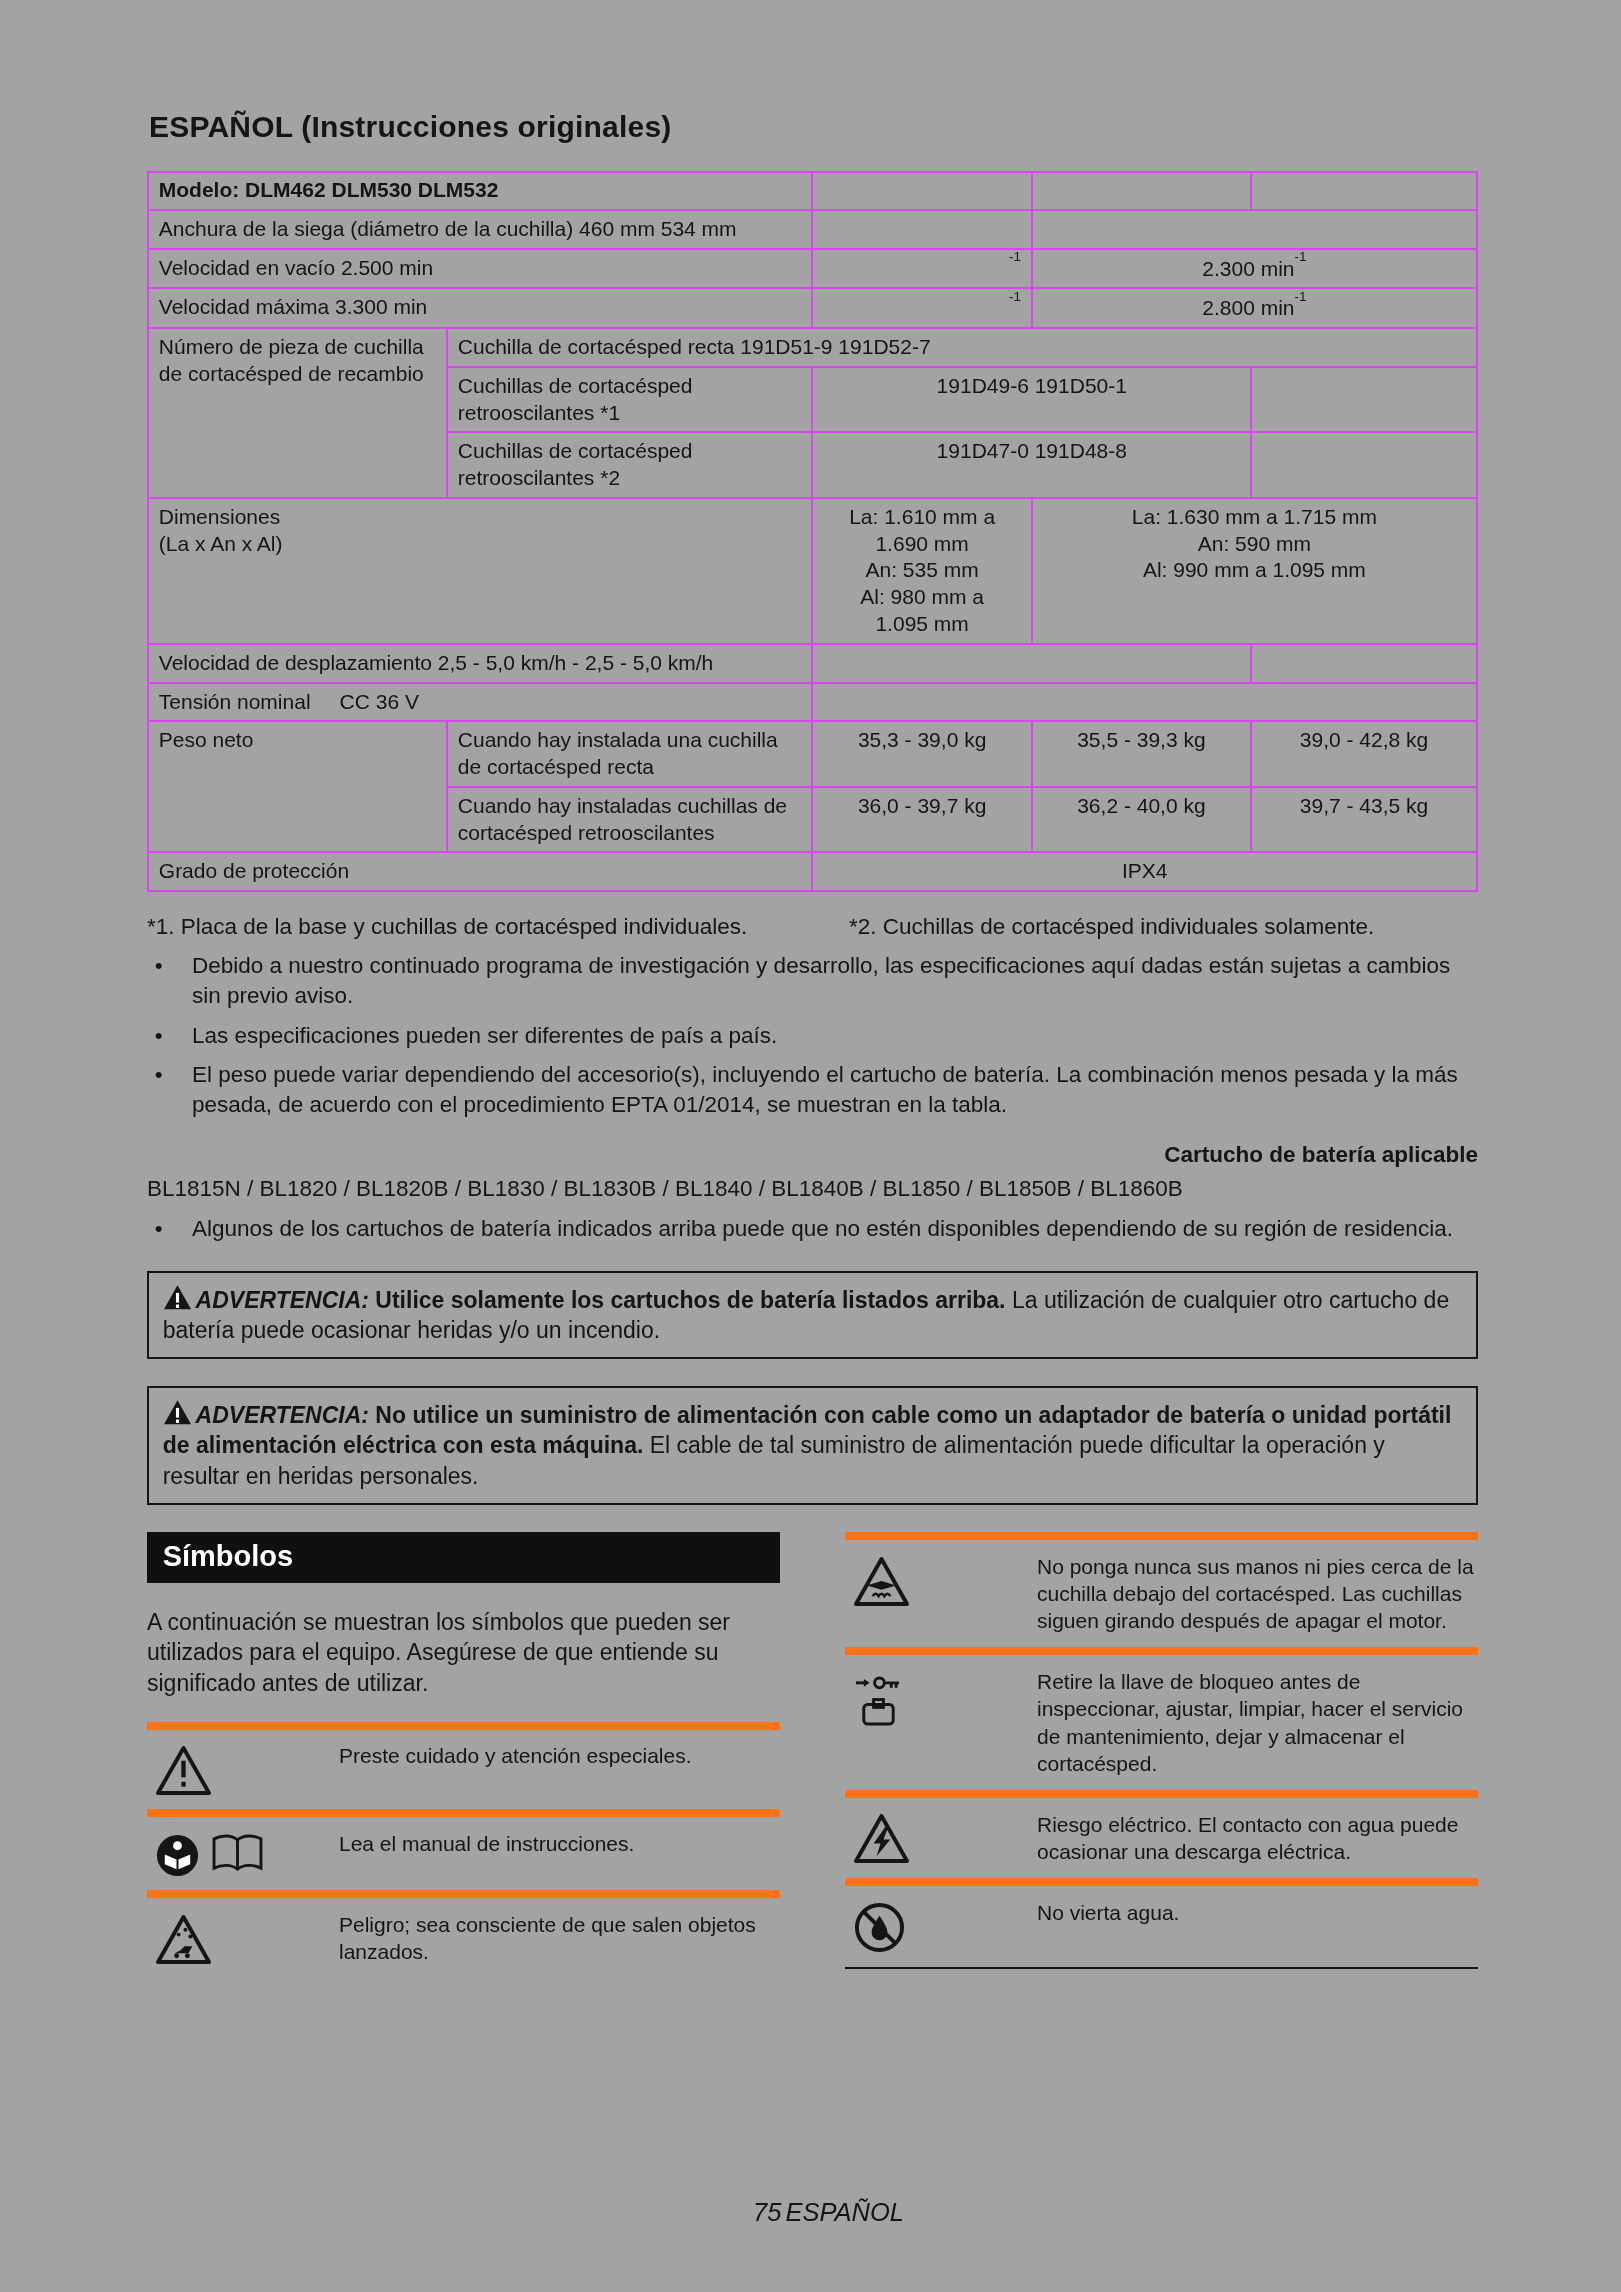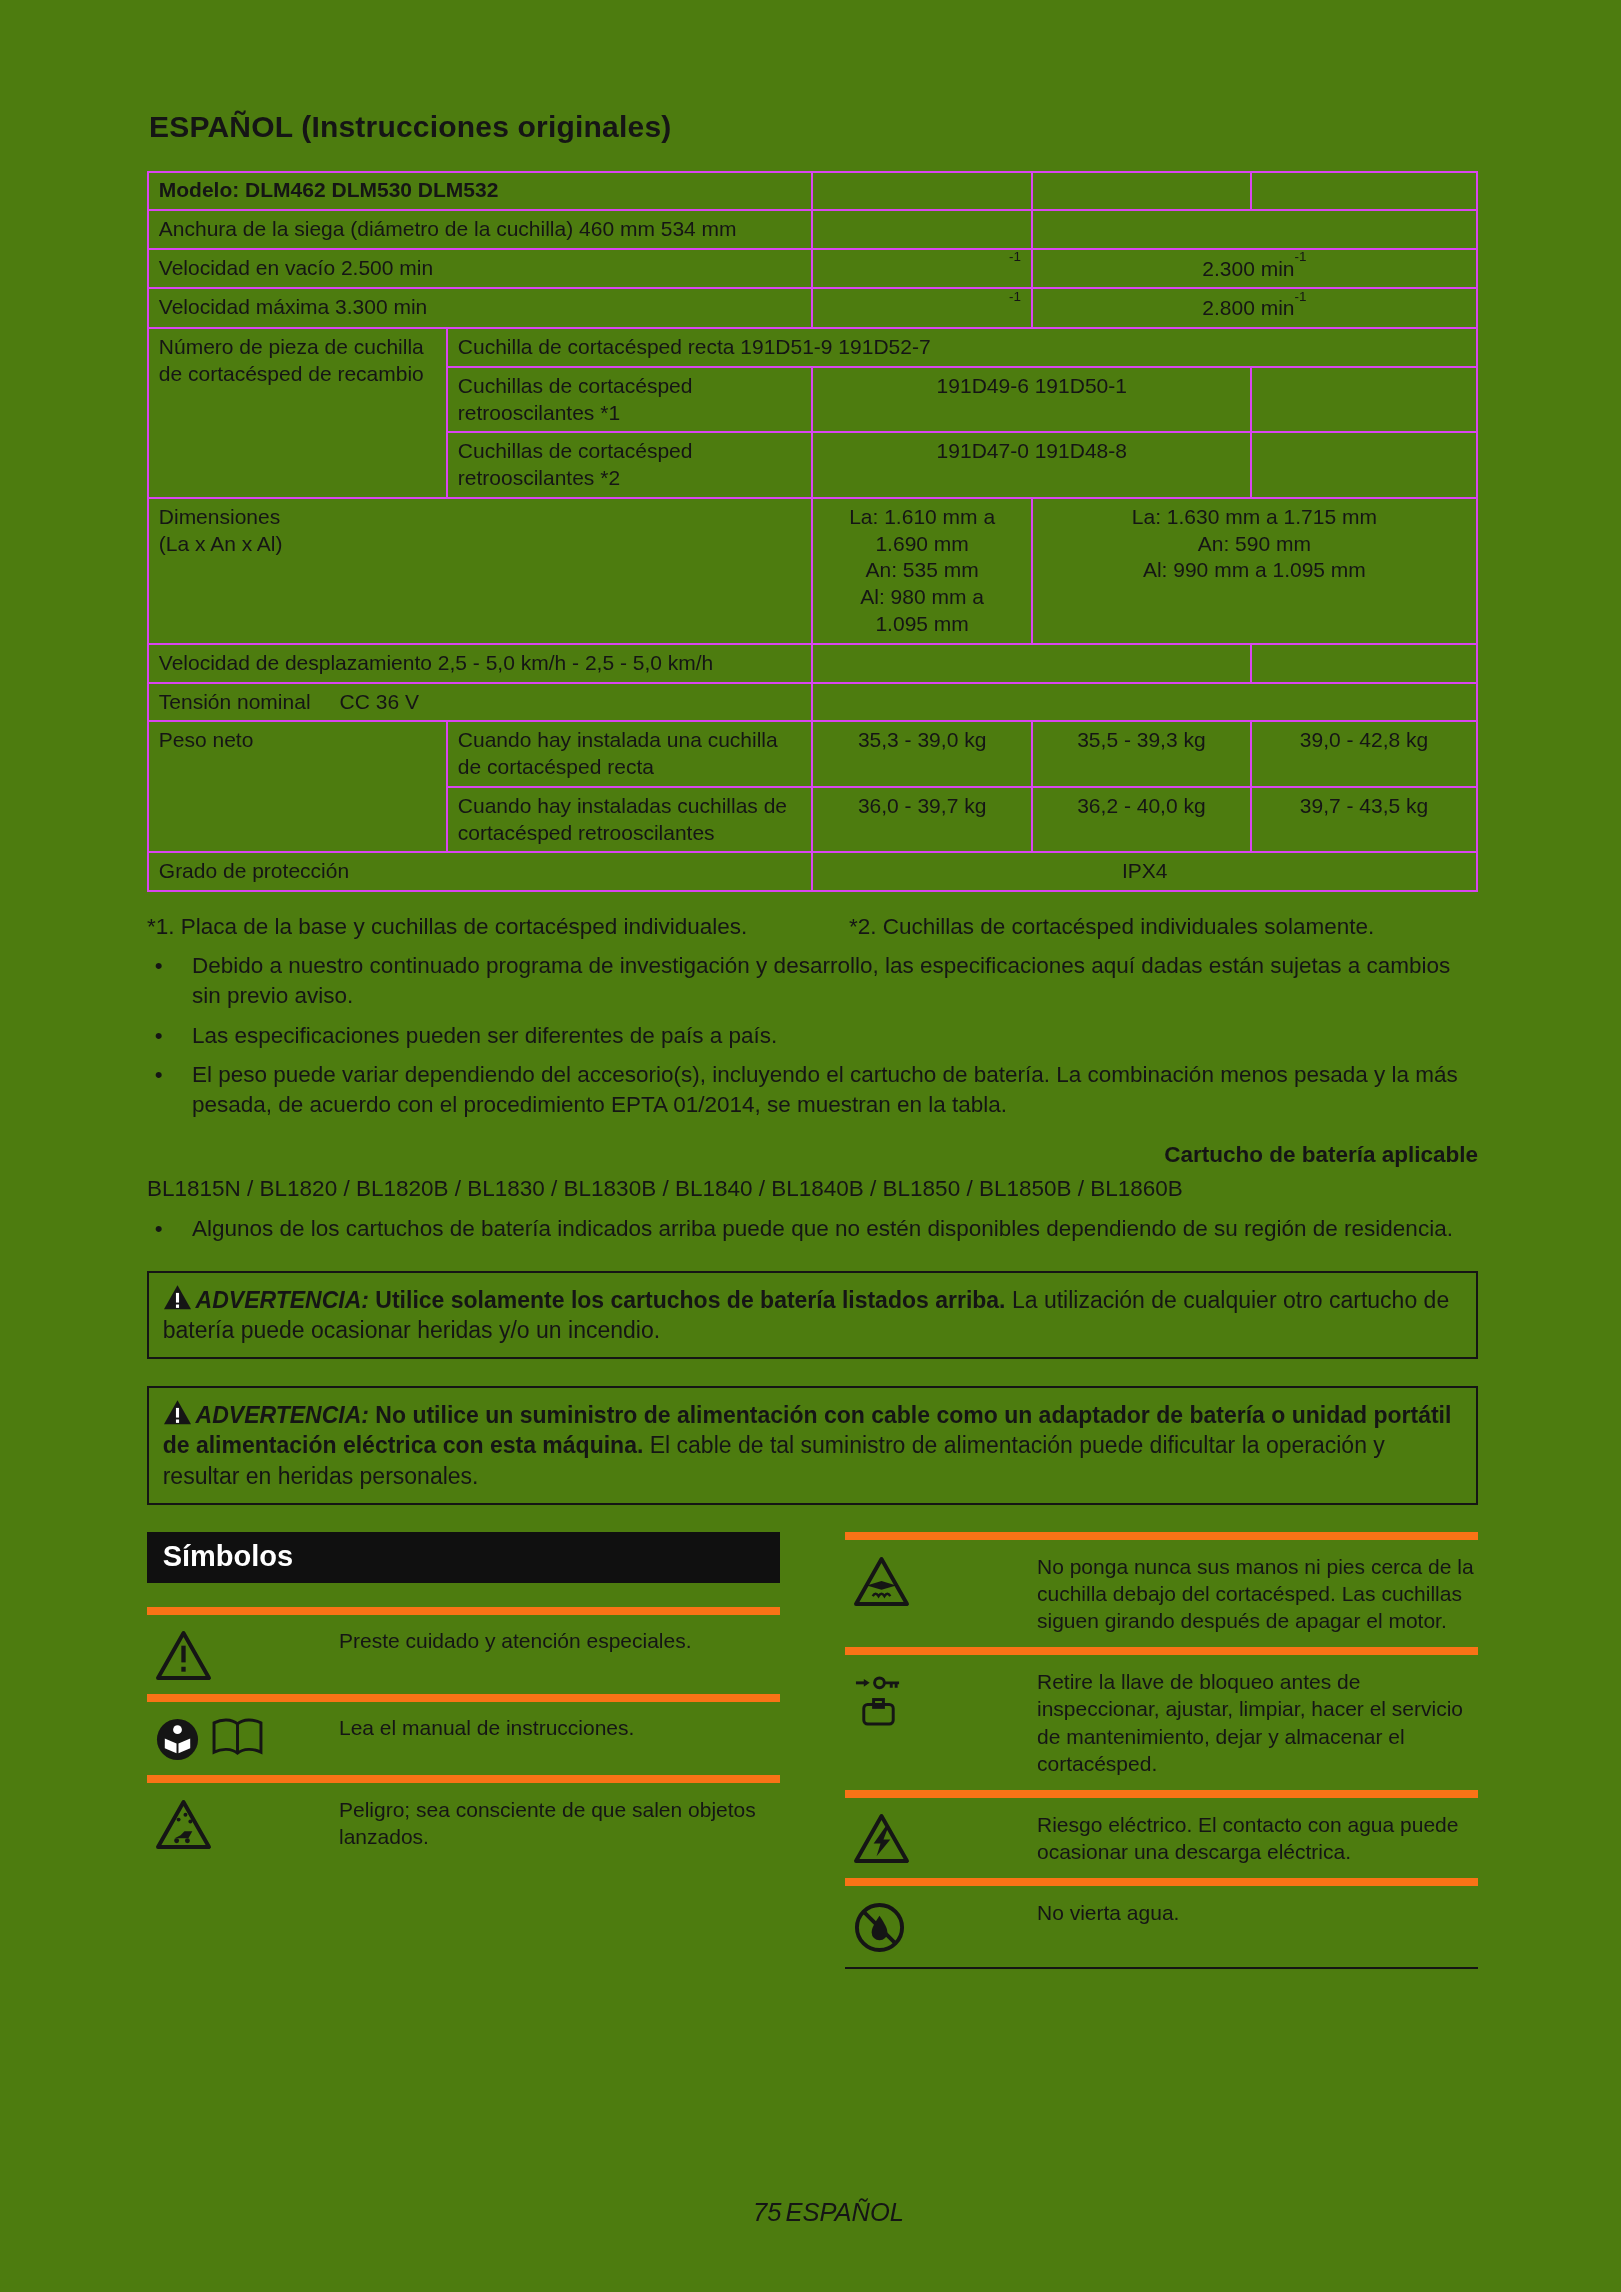--- a/index.html
+++ b/index.html
@@ -1,17 +1,17 @@
 <!DOCTYPE html>
 <html><head>
 <meta charset="utf-8">
 <style>
   html,body{margin:0;padding:0;background:#ffffff;}
   .page{
-    width:1621px;height:2293px;background:#4d7c0f;position:relative;
+    width:1621px;height:2293px;background:#a3a3a3;position:relative;
     font-family:"Liberation Sans","DejaVu Sans",sans-serif;color:#151515;
     box-sizing:border-box;padding:0 143px 0 147px;overflow:hidden;
   }
   .doc-header{margin:110px 0 0 2px;font-size:30px;font-weight:bold;letter-spacing:0.2px;}
   .banner{
     margin-top:71px;background:#101010;color:#fff;
     font-size:45px;font-weight:bold;letter-spacing:0.5px;
     padding:10.8px 17.6px 12.7px;line-height:1.1;
   }
   table.spec{width:100%;border-collapse:collapse;margin-top:26.5px;font-size:21px;line-height:1.28;}
@@ -213,20 +213,21 @@
     <span class="warn-bold">No utilice un suministro de alimentación con cable como un adaptador de batería o unidad portátil de alimentación eléctrica con esta máquina.</span>
     <span>El cable de tal suministro de alimentación puede dificultar la operación y resultar en heridas personales.</span>
   </div>
 
   <div class="sym-section">
 
     <div class="sym-col">
       <div class="sym-banner">
         <span>Símbolos</span>
       </div>
+      <div class="sym-intro">A continuación se muestran los símbolos que pueden ser utilizados para el equipo. Asegúrese de que entiende su significado antes de utilizar.</div>
 
       <div class="sym-table">
         <div class="sym-row">
           <div class="sym-icon">
             <svg width="57" height="51" viewBox="0 0 58 52">
               <path d="M29 3 L55 49 H3 Z" fill="none" stroke="#151515" stroke-width="4" stroke-linejoin="round"></path>
               <rect x="26.8" y="16" width="4.4" height="17" fill="#151515"></rect>
               <rect x="26.8" y="37.5" width="4.4" height="5" fill="#151515"></rect>
             </svg>
           </div>

